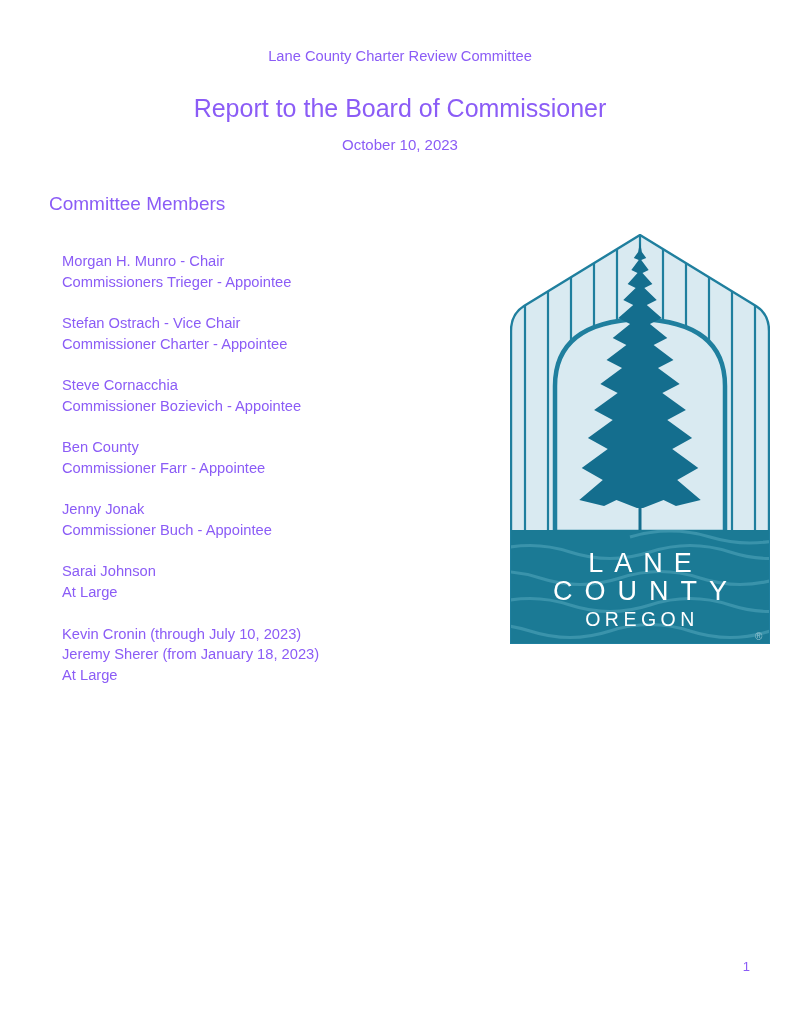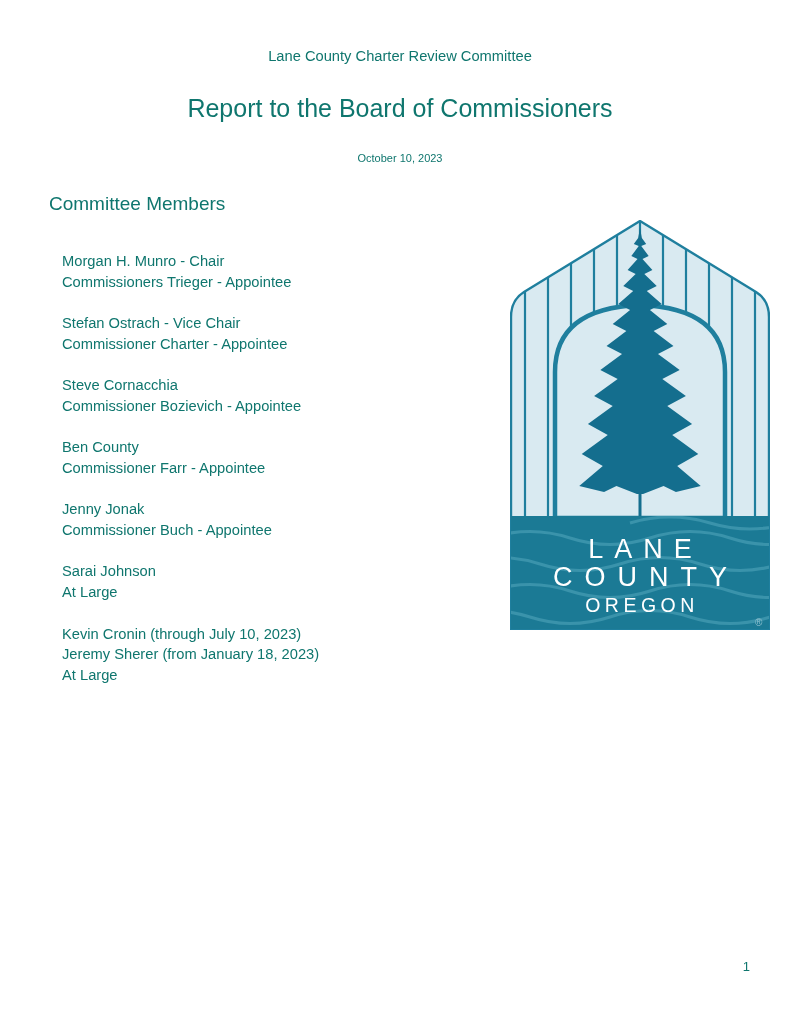--- a/index.html
+++ b/index.html
@@ -2,82 +2,81 @@
 <html><head>
 <meta charset="utf-8">
 <style>
   html, body { margin: 0; padding: 0; background: #ffffff; }
   .page {
     position: relative;
     width: 800px;
     height: 1035px;
     background: #ffffff;
     font-family: "Liberation Sans", sans-serif;
-    color: #0f766e;
+    color: #8b5cf6;
     overflow: hidden;
   }
   .doc-header {
     position: absolute;
     top: 48px; left: 0; width: 100%;
     text-align: center;
     font-size: 14.7px;
     line-height: 17px;
   }
   .doc-title {
     position: absolute;
     top: 93px; left: 0; width: 100%;
     text-align: center;
     font-size: 25px;
     line-height: 30px;
   }
   .doc-date {
     position: absolute;
     top: 136px; left: 0; width: 100%;
     text-align: center;
-    font-size: 11px;
+    font-size: 15px;
     line-height: 17px;
-    margin-top: 14px;
   }
   .section-heading {
     position: absolute;
     top: 192px; left: 49px;
     font-size: 19px;
     line-height: 23px;
     font-weight: normal;
     margin: 0;
   }
   .members {
     position: absolute;
     top: 251px; left: 62px;
     font-size: 14.7px;
     line-height: 20.7px;
   }
   .member-group { margin: 0 0 20.7px 0; }
   .logo-wrap {
     position: absolute;
-    left: 466px; top: 220px;
+    left: 466px; top: 234px;
     width: 208px; height: 410px; padding-left: 44px;
   }
   .page-number {
     position: absolute;
     top: 959px; left: 650px;
     width: 100px;
     text-align: right;
     font-size: 13px;
     line-height: 16px;
   }
   .logo-text { font-family: "Liberation Sans", sans-serif; fill: #ffffff; }
 </style>
 </head>
 <body>
 
 <div class="page">
 
   <div class="doc-header">Lane County Charter Review Committee</div>
-  <div class="doc-title">Report to the Board of Commissioners</div>
+  <div class="doc-title">Report to the Board of Commissioner</div>
   <div class="doc-date">October 10, 2023</div>
 
   <h2 class="section-heading">Committee Members</h2>
 
   <div class="members">
     <p class="member-group">
       <span>Morgan H. Munro - Chair</span><br>
       <span>Commissioners Trieger - Appointee</span>
     </p>
     <p class="member-group">

